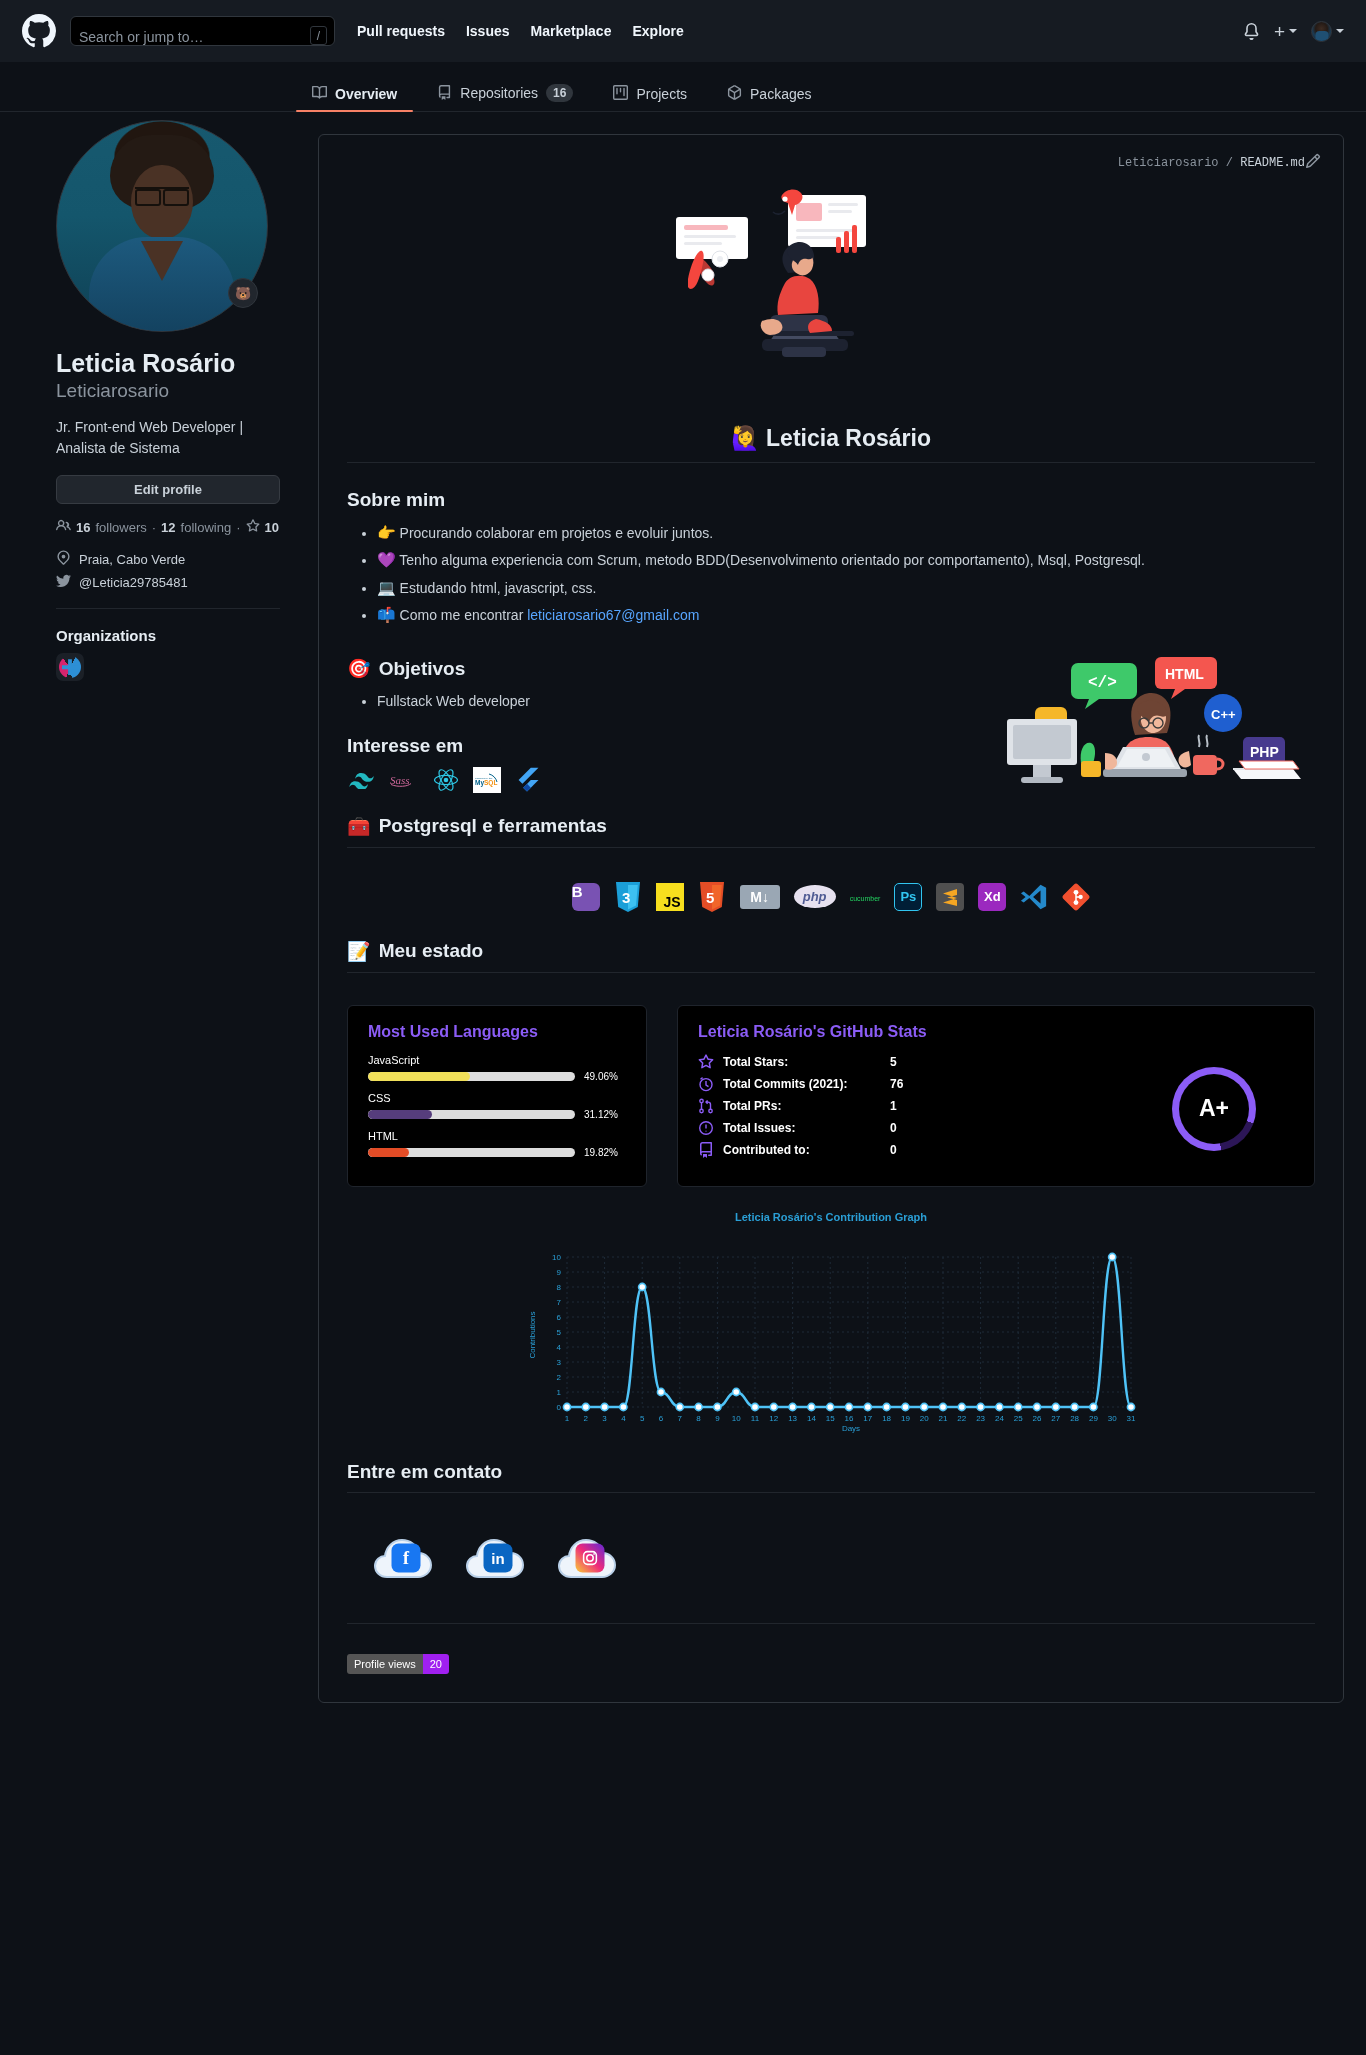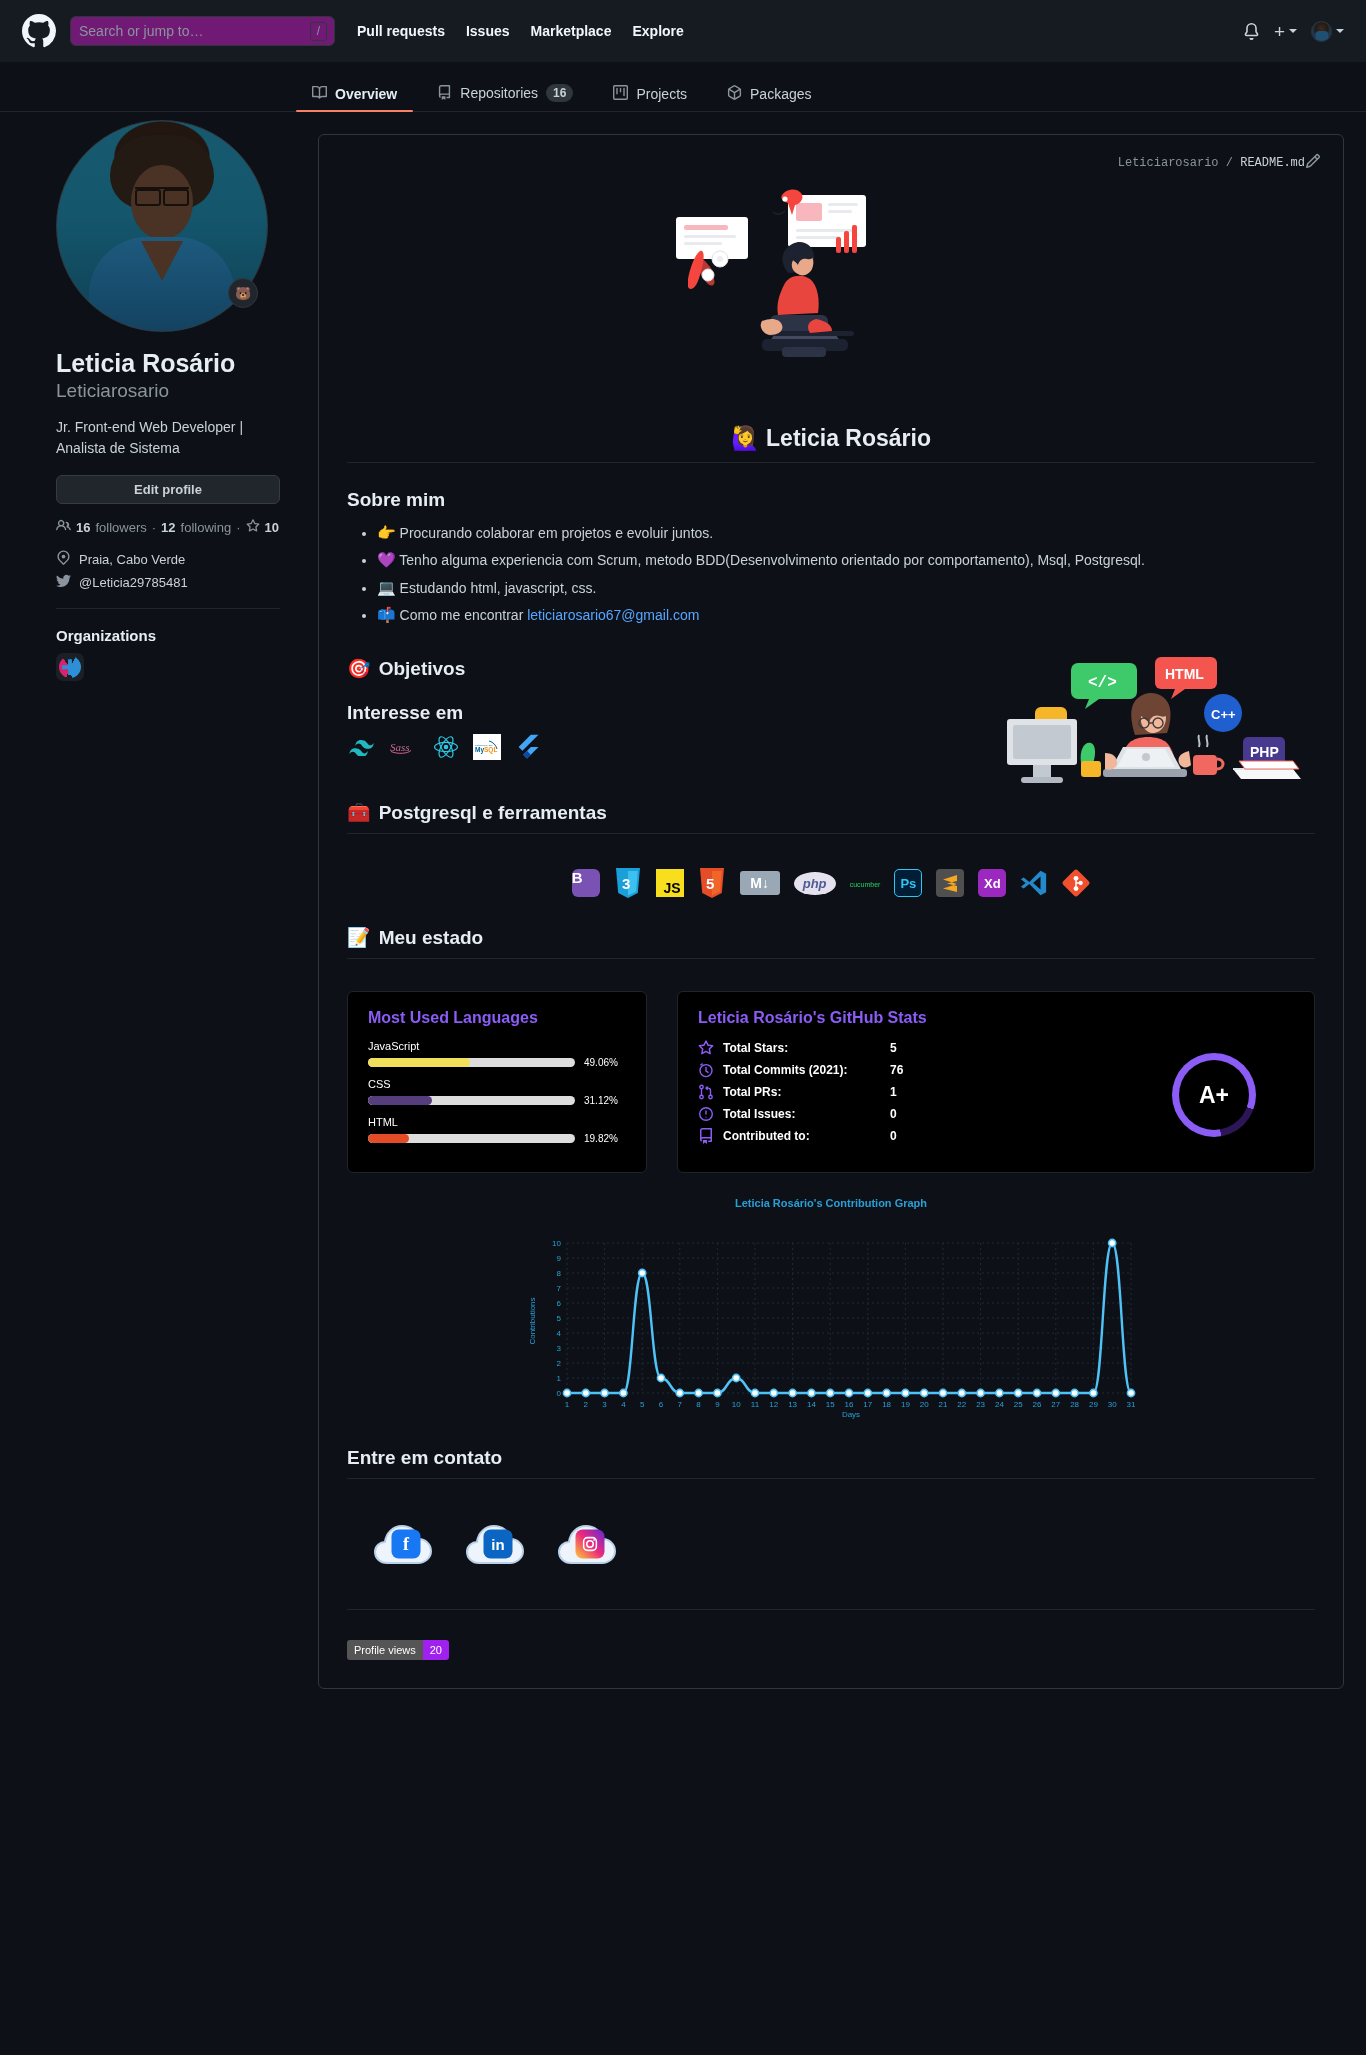--- a/index.html
+++ b/index.html
@@ -17,25 +17,25 @@
     height: 62px;
     background: #161b22;
     display: flex;
     align-items: center;
     padding: 0 22px;
     gap: 14px;
   }
   .gh-logo { width: 34px; height: 34px; flex: none; }
   .search-box {
     width: 265px; height: 30px;
-    background: #701a75;
+    background: #000000;
     border: 1px solid #30363d;
     border-radius: 6px;
-    display: flex; align-items: center;
-    padding: 8px 8px;
+    display: flex; align-items: flex-end;
+    padding: 0 8px;
     position: relative;
   }
   .search-box .ph { font-size: 14px; color: #8b949e; }
   .slash-key {
     position: absolute; right: 7px;
     width: 17px; height: 19px;
     border: 1px solid #30363d; border-radius: 3px;
     color: #8b949e; font-size: 12px;
     display: flex; align-items: center; justify-content: center;
     line-height: 1;
@@ -467,20 +467,23 @@
           </div>
         </section>
 
         <div style="display:flex; align-items:flex-start; gap:18px;">
           <div style="flex:1; min-width:0;">
             <section class="sec">
               <h2 class="md-h2">
                 <span>🎯</span>
                 <span>Objetivos</span>
               </h2>
+              <ul class="md-ul">
+                <li>Fullstack Web developer</li>
+              </ul>
             </section>
 
             <section class="sec">
               <h2 class="md-h2">Interesse em</h2>
               <div class="badge-row">
                 <span class="tb">
                   <svg width="28" height="18" viewBox="0 0 48 28">
                       <path d="M12 2C6 2 3 6 2 12c3-4 6-5 9-3 1.7 1.2 2.5 3 4 4.4 2 2 4.5 3.6 9 3.6 6 0 9-4 10-10-3 4-6 5-9 3-1.7-1.2-2.5-3-4-4.4C19 3.6 16.5 2 12 2Zm-10 14c-6 0-9 4-10 10 3-4 6-5 9-3 1.7 1.2 2.5 3 4 4.4 2 2 4.5 3.6 9 3.6 6 0 9-4 10-10-3 4-6 5-9 3-1.7-1.2-2.5-3-4-4.4-2-2-4.5-3.6-9-3.6Z" transform="translate(12,0)" fill="#22b8c0"></path>
                     </svg>
                 </span>

